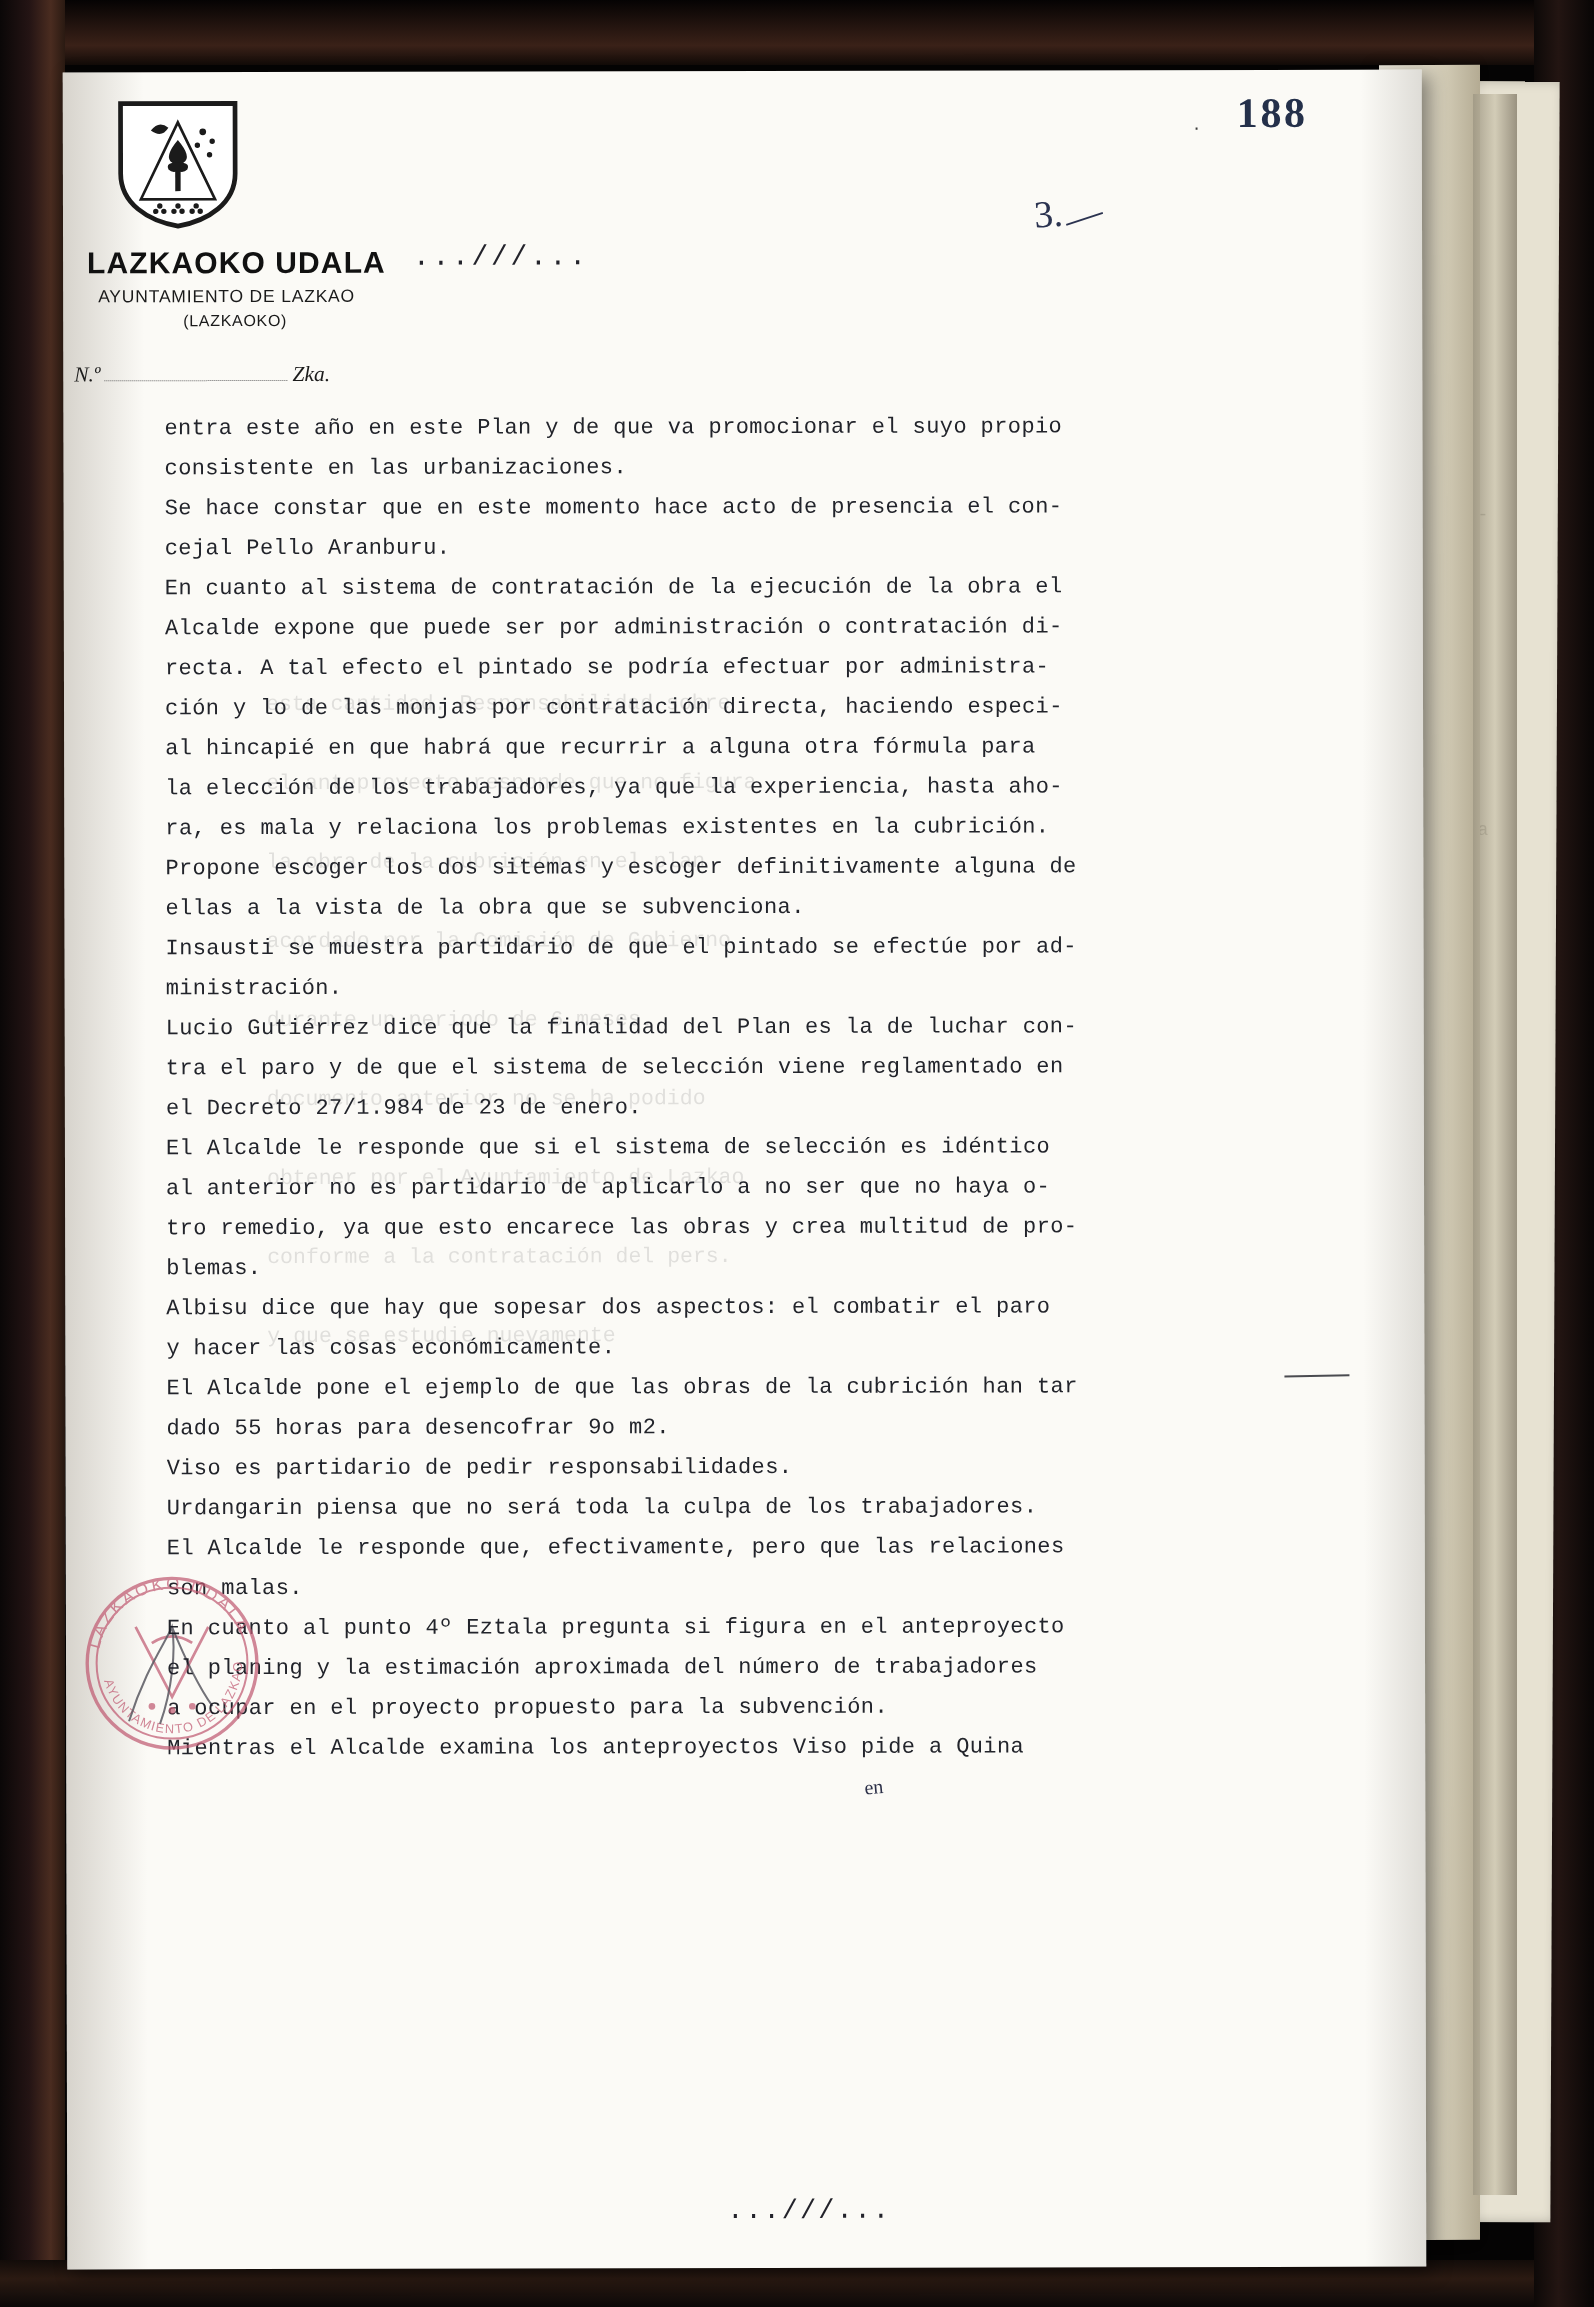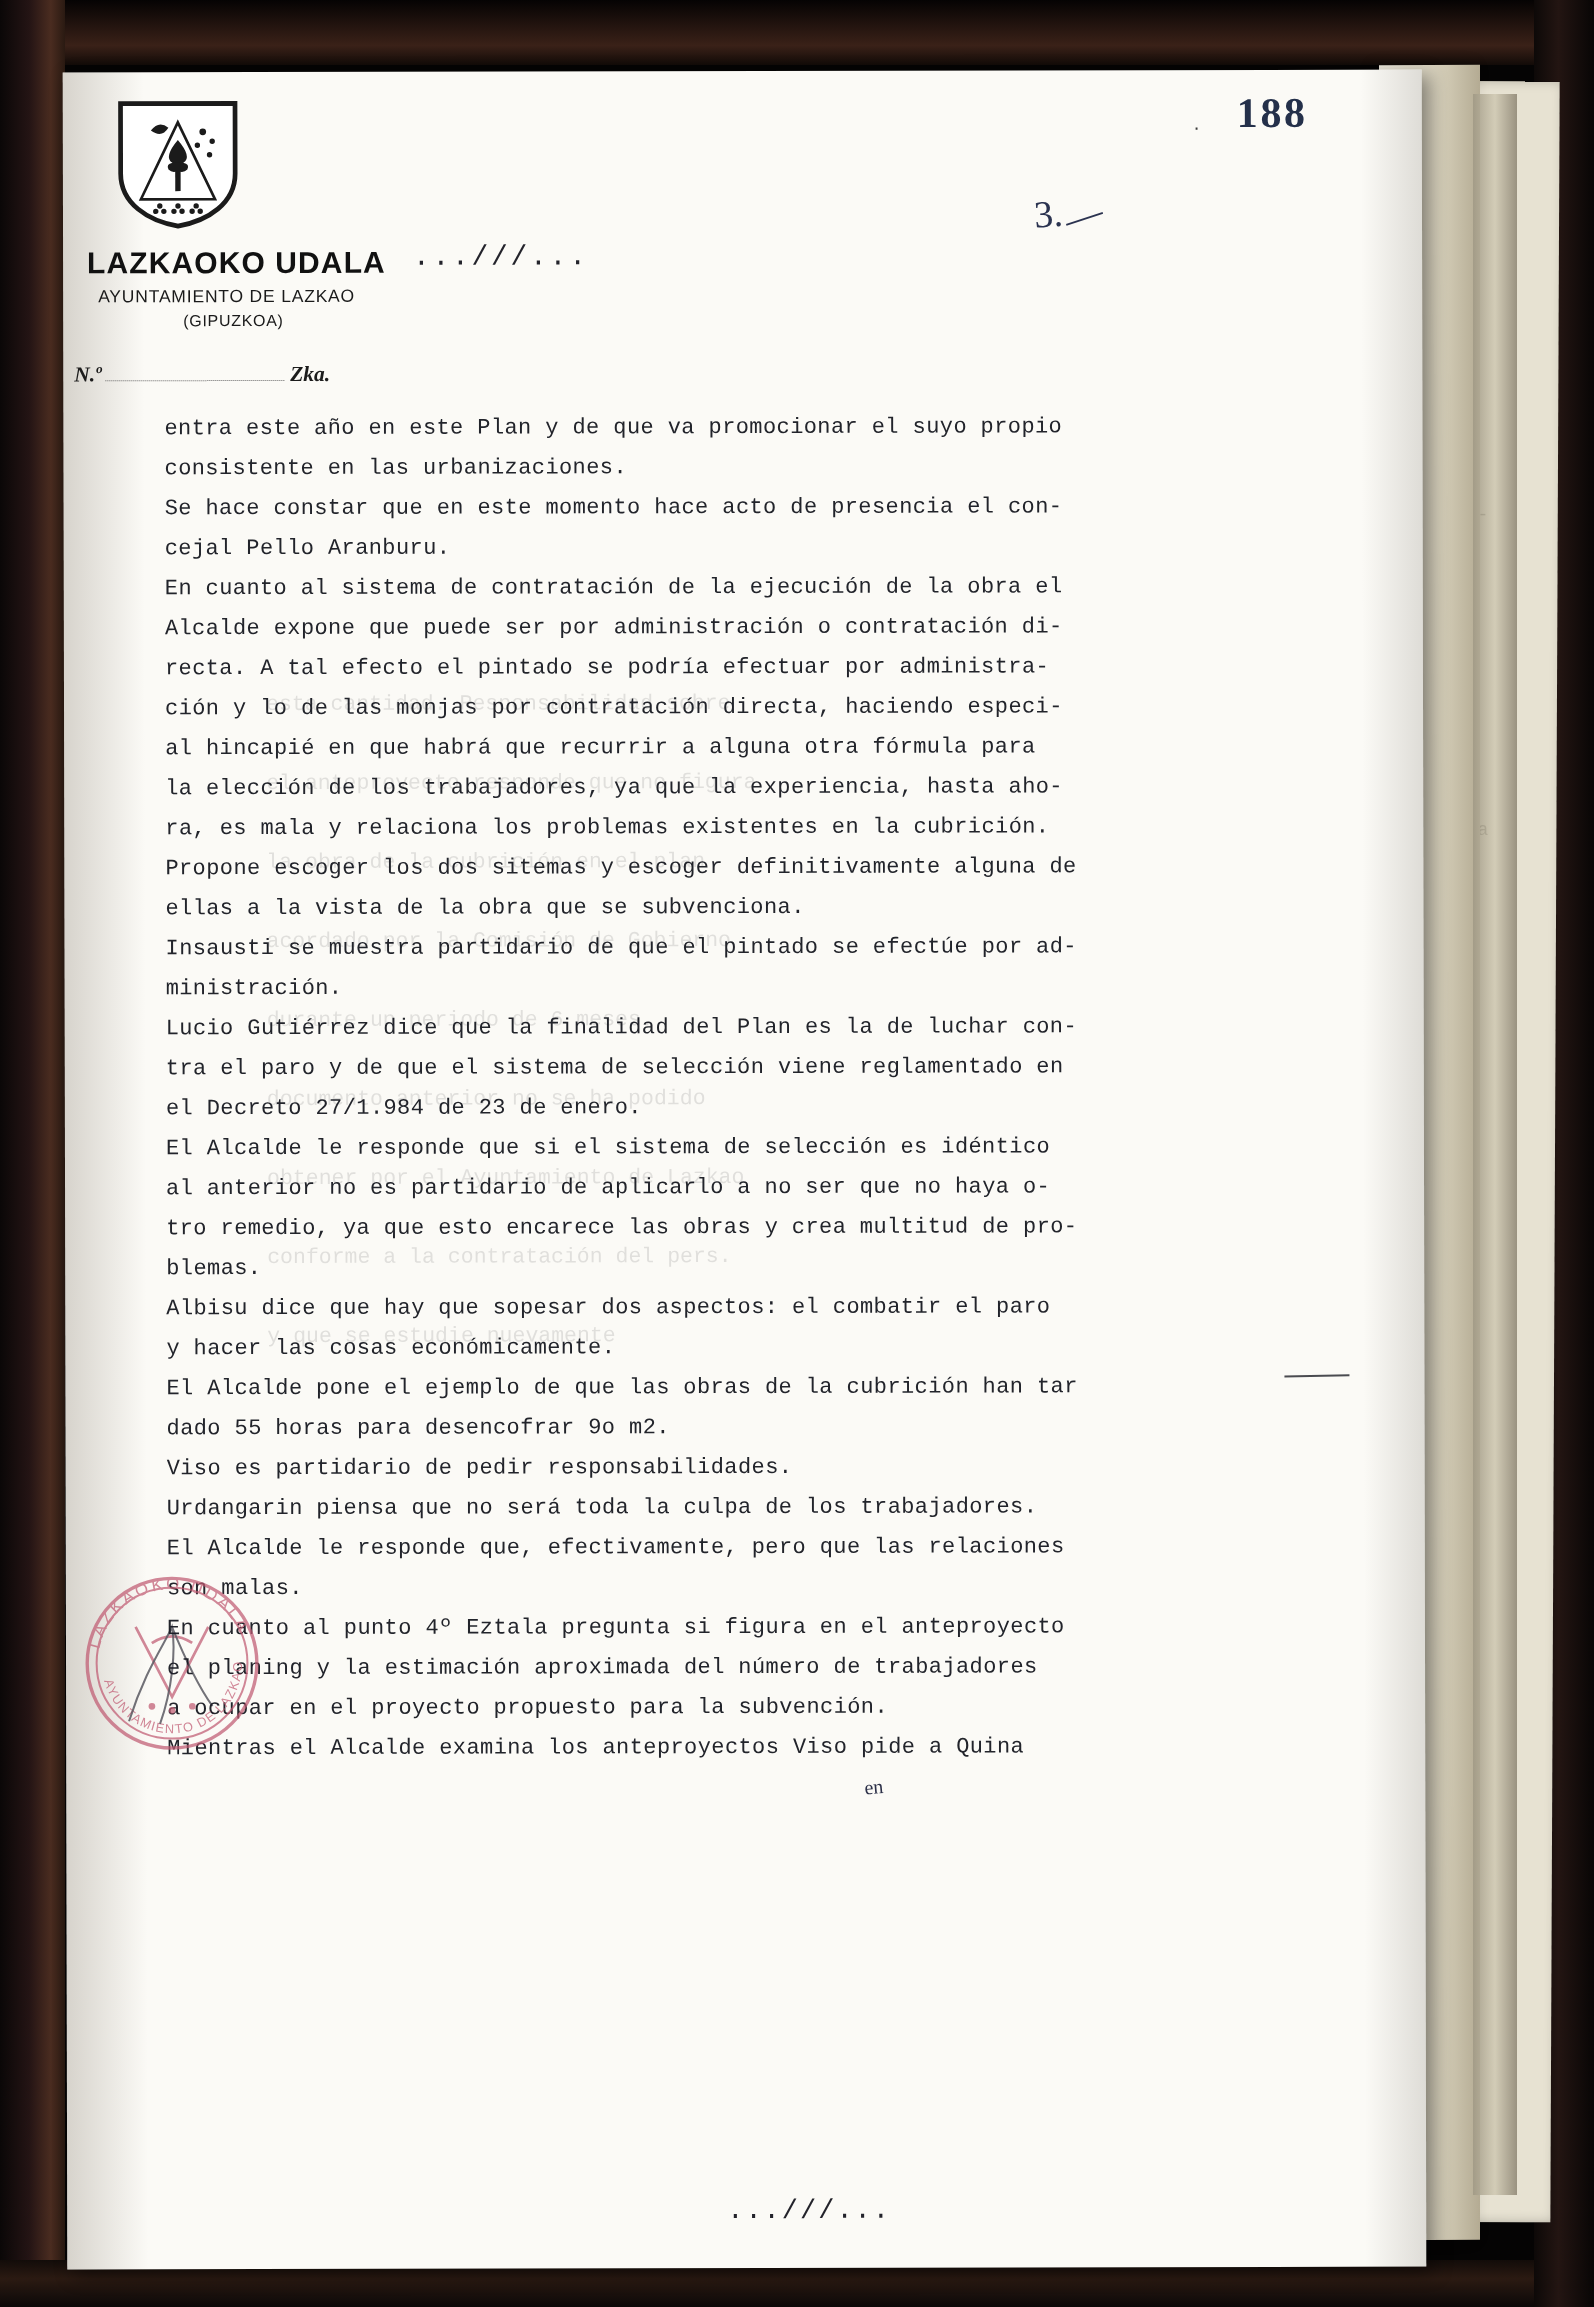--- a/index.html
+++ b/index.html
@@ -204,21 +204,20 @@
   .numline {
     position: absolute;
     left: 10.8px;
     top: 290px;
     width: 256px;
     display: flex;
     align-items: baseline;
     font-family: "Liberation Serif", serif;
     font-size: 21.5px;
     color: #1c1c1c;
-    font-weight: bold;
   }
   .numline .no { font-style: italic; }
   .numline .rule {
     flex: 1;
     border-bottom: 0.7px dotted #6a6a6a;
     margin: 0 5.4px 5.4px 4px;
     height: 0.7px;
   }
   .numline .zka { font-style: italic; }
 
@@ -357,21 +356,21 @@
             <circle cx="101" cy="168" r="4"></circle>
           <circle cx="122" cy="160" r="4"></circle>
             <circle cx="116" cy="168" r="4"></circle>
             <circle cx="128" cy="168" r="4"></circle>
         </g>
       </svg>
     </div>
 
     <div class="org-name">LAZKAOKO UDALA</div>
     <div class="org-sub1">AYUNTAMIENTO DE LAZKAO</div>
-    <div class="org-sub2">(GIPUZKOA)</div>
+    <div class="org-sub2">(LAZKAOKO)</div>
 
     <div class="folio-dot">·</div>
     <div class="folio">188</div>
 
     <div class="handwritten-3">
       <span>3.</span><span class="dash">—</span>
     </div>
 
     <div class="dots-top">...///...</div>
 

